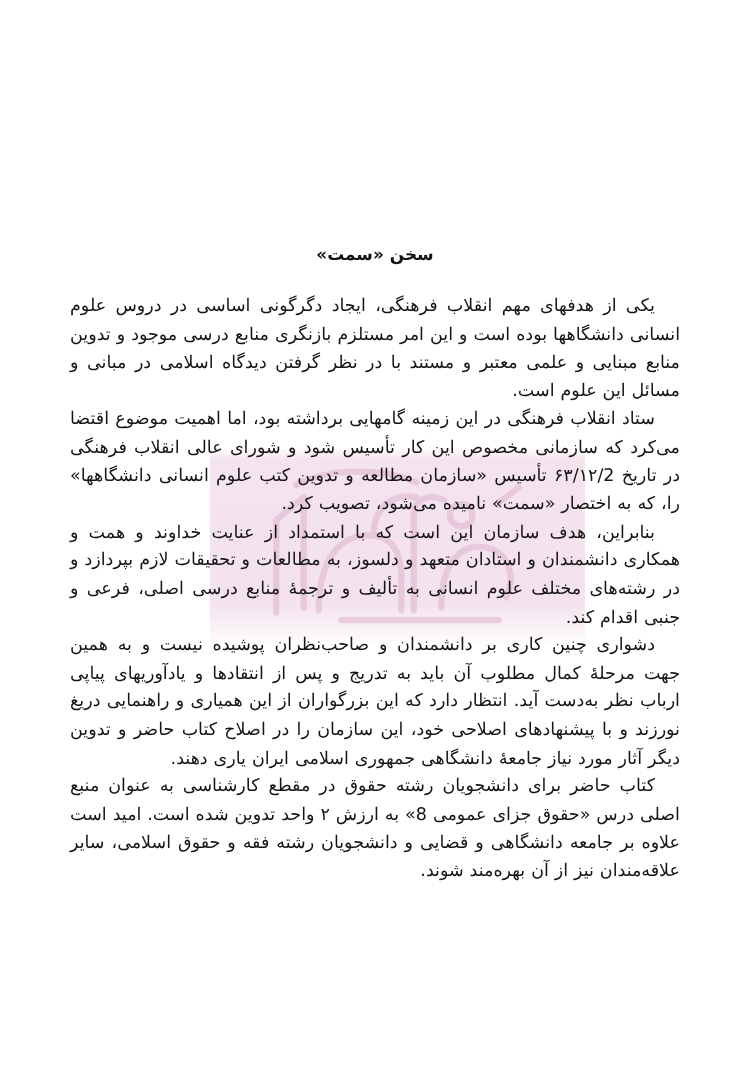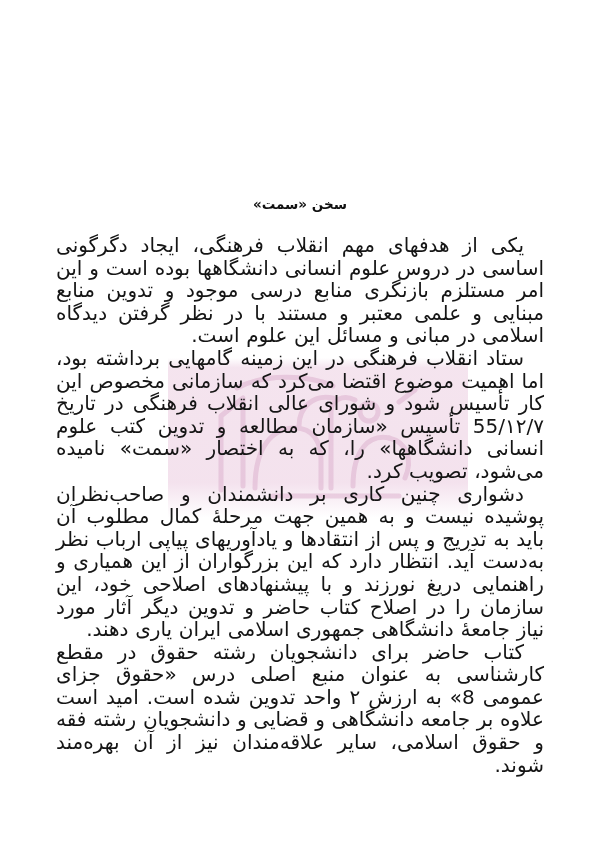--- a/index.html
+++ b/index.html
@@ -70,21 +70,21 @@
     text-align: center;
     font-size: 13.5px;
     font-weight: 700;
     letter-spacing: 0.2px;
     margin: 0 0 22px 0;
     color: #111;
   }
 
   .para {
     margin: 0;
-    font-size: 20px;
+    font-size: 14px;
     line-height: 22.6px;
     text-align: justify;
     text-align-last: right;
     color: #151515;
     word-spacing: 0.3px;
   }
   .para + .para { margin-top: 0; }
   .para.indent { text-indent: 20px; }
 
   
@@ -113,21 +113,22 @@
       </svg>
     </div>
   </div>
 
   <div class="content">
 
     <h1 class="doc-title">سخن «سمت»</h1>
 
     <p class="para indent">یکی از هدفهای مهم انقلاب فرهنگی، ایجاد دگرگونی اساسی در دروس علوم انسانی دانشگاهها بوده است و این امر مستلزم بازنگری منابع درسی موجود و تدوین منابع مبنایی و علمی معتبر و مستند با در نظر گرفتن دیدگاه اسلامی در مبانی و مسائل این علوم است.</p>
 
-    <p class="para indent">ستاد انقلاب فرهنگی در این زمینه گامهایی برداشته بود، اما اهمیت موضوع اقتضا می‌کرد که سازمانی مخصوص این کار تأسیس شود و شورای عالی انقلاب فرهنگی در تاریخ 55/۱۲/۷ تأسیس «سازمان مطالعه و تدوین کتب علوم انسانی دانشگاهها» را، که به اختصار «سمت» نامیده می‌شود، تصویب کرد.</p>
+    <p class="para indent">ستاد انقلاب فرهنگی در این زمینه گامهایی برداشته بود، اما اهمیت موضوع اقتضا می‌کرد که سازمانی مخصوص این کار تأسیس شود و شورای عالی انقلاب فرهنگی در تاریخ ۶۳/۱۲/2 تأسیس «سازمان مطالعه و تدوین کتب علوم انسانی دانشگاهها» را، که به اختصار «سمت» نامیده می‌شود، تصویب کرد.</p>
 
+    <p class="para indent">بنابراین، هدف سازمان این است که با استمداد از عنایت خداوند و همت و همکاری دانشمندان و استادان متعهد و دلسوز، به مطالعات و تحقیقات لازم بپردازد و در رشته‌های مختلف علوم انسانی به تألیف و ترجمۀ منابع درسی اصلی، فرعی و جنبی اقدام کند.</p>
 
     <p class="para indent">دشواری چنین کاری بر دانشمندان و صاحب‌نظران پوشیده نیست و به همین جهت مرحلۀ کمال مطلوب آن باید به تدریج و پس از انتقادها و یادآوریهای پیاپی ارباب نظر به‌دست آید. انتظار دارد که این بزرگواران از این همیاری و راهنمایی دریغ نورزند و با پیشنهادهای اصلاحی خود، این سازمان را در اصلاح کتاب حاضر و تدوین دیگر آثار مورد نیاز جامعۀ دانشگاهی جمهوری اسلامی ایران یاری دهند.</p>
 
     <p class="para indent">کتاب حاضر برای دانشجویان رشته حقوق در مقطع کارشناسی به عنوان منبع اصلی درس «حقوق جزای عمومی 8» به ارزش ۲ واحد تدوین شده است. امید است علاوه بر جامعه دانشگاهی و قضایی و دانشجویان رشته فقه و حقوق اسلامی، سایر علاقه‌مندان نیز از آن بهره‌مند شوند.</p>
 
   </div>
 </div>
 
 </body></html>

